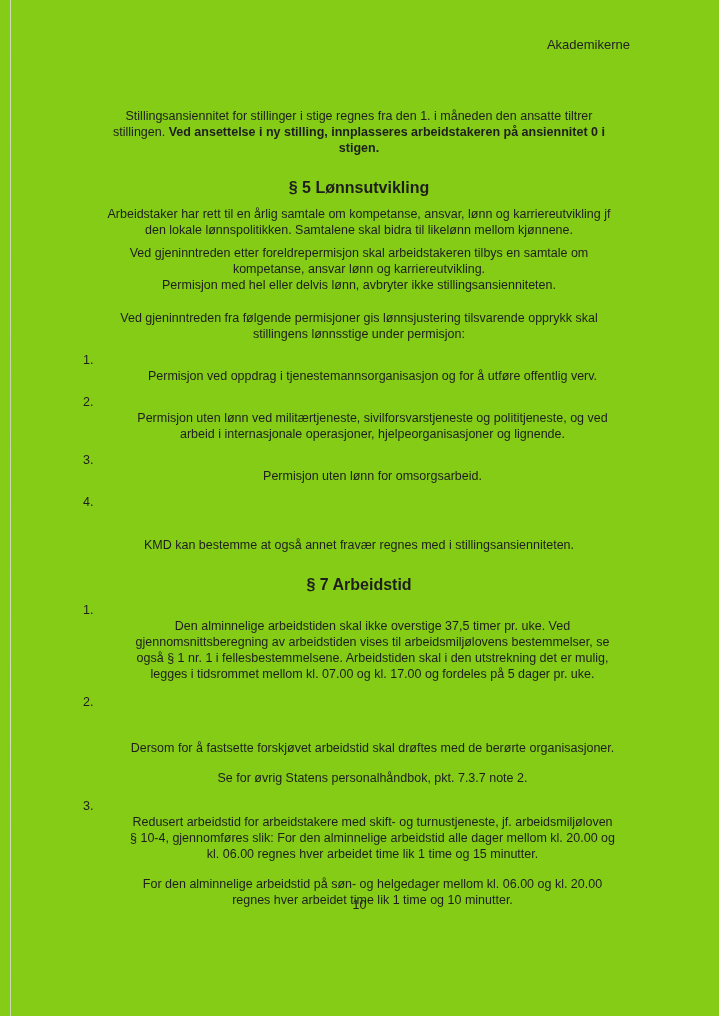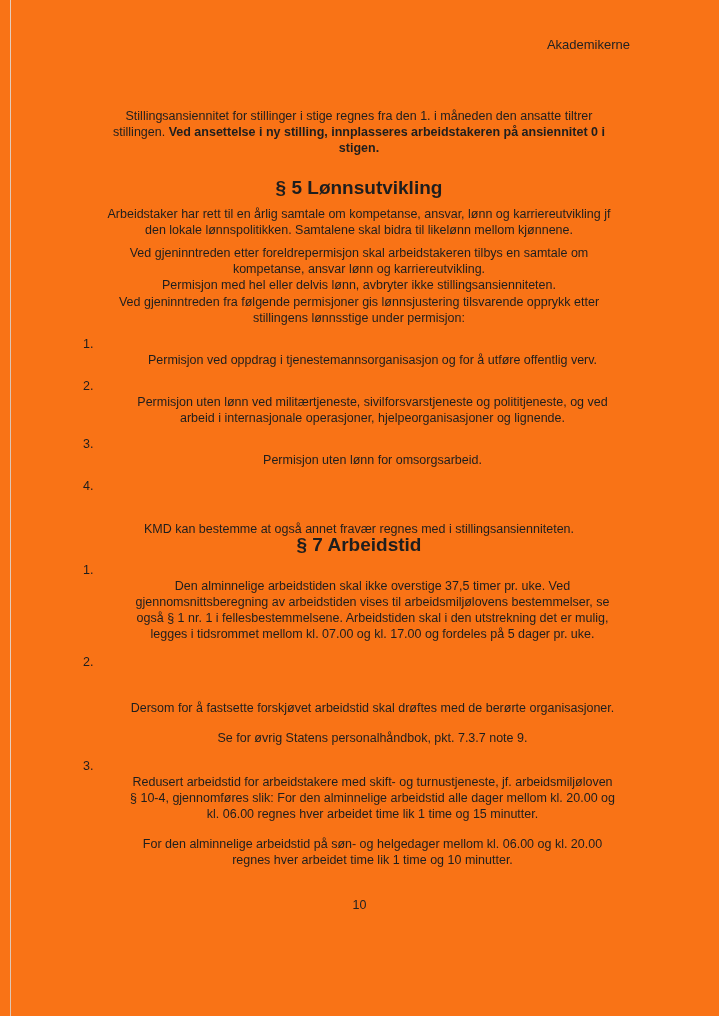--- a/index.html
+++ b/index.html
@@ -5,49 +5,49 @@
   html, body { margin: 0; padding: 0; }
   body {
     width: 719px; height: 1016px;
     background: #ffffff;
     font-family: "Liberation Sans", sans-serif;
     font-size: 12.5px;
     color: #1e1e1e;
     position: relative;
     overflow: hidden;
   }
-  .page { position: absolute; inset: 0; background: #f97316; }
+  .page { position: absolute; inset: 0; background: #84cc16; }
   .scan-line {
     position: absolute; left: 10px; top: 0;
     width: 1px; height: 100%;
     background: linear-gradient(#e3e3e3, #d6d6d6 40%, #e6e6e6 70%, #d9d9d9);
     opacity: .8;
   }
   .doc-header {
     position: absolute; top: 37px; right: 89px;
     font-size: 13px; color: #222;
   }
   .content {
     position: absolute; left: 83px; top: 0; width: 552px;
     line-height: 16px;
     text-align: center;
   }
   p, h2 { margin: 0; white-space: pre-line; }
-  h2 { font-size: 19px; font-weight: bold; }
+  h2 { font-size: 16px; font-weight: bold; }
   .intro { margin-top: 108px; }
   .intro .bold-part { font-weight: bold; }
   .h-s5 { margin-top: 24px; margin-bottom: 10px; }
   .s5-p1 { margin-bottom: 7px; }
   .h-s6 { margin-top: 21px; margin-bottom: 8px; }
-  .s6-p1 { margin-bottom: 1px; }
+  .s6-p1 { margin-bottom: 17px; }
   .s6-p2 { margin-bottom: 2px; }
   .list-item { position: relative; padding-left: 27px; margin-top: 10px; white-space: pre-line; }
   .list-item .num { position: absolute; left: 0; top: 0; }
   .closing { margin-top: 11px; }
-  .h-s7 { margin-bottom: 0; }
+  .h-s7 { margin-top: 24px; margin-bottom: 0; }
   .s7 .list-item.first { margin-top: 9px; }
   .s7 .list-item { margin-top: 12px; }
   .sub-para { margin: 14px 0 0 27px; white-space: pre-line; }
   .page-footer {
     position: absolute; top: 898px; left: 0; width: 719px;
     text-align: center; font-size: 12.5px; color: #222;
   }
 </style>
 </head>
 <body>
@@ -63,21 +63,21 @@
 stillingen. </span><span class="bold-part">Ved ansettelse i ny stilling, innplasseres arbeidstakeren på ansiennitet 0 i
 stigen.</span></p>
 
     <h2 class="h-s5">§ 5 Lønnsutvikling</h2>
     <p class="s5-p1">Arbeidstaker har rett til en årlig samtale om kompetanse, ansvar, lønn og karriereutvikling jf
 den lokale lønnspolitikken. Samtalene skal bidra til likelønn mellom kjønnene.</p>
     <p class="s5-p2">Ved gjeninntreden etter foreldrepermisjon skal arbeidstakeren tilbys en samtale om
 kompetanse, ansvar lønn og karriereutvikling.</p>
 
     <p class="s6-p1">Permisjon med hel eller delvis lønn, avbryter ikke stillingsansienniteten.</p>
-    <p class="s6-p2">Ved gjeninntreden fra følgende permisjoner gis lønnsjustering tilsvarende opprykk etter
+    <p class="s6-p2">Ved gjeninntreden fra følgende permisjoner gis lønnsjustering tilsvarende opprykk skal
 stillingens lønnsstige under permisjon:</p>
 
     <div class="s6">
       <div class="list-item">
         <span class="num">1.</span><span>Permisjon ved oppdrag i tjenestemannsorganisasjon og for å utføre offentlig verv.</span>
       </div>
       <div class="list-item">
         <span class="num">2.</span><span>Permisjon uten lønn ved militærtjeneste, sivilforsvarstjeneste og polititjeneste, og ved
 arbeid i internasjonale operasjoner, hjelpeorganisasjoner og lignende.</span>
       </div>
@@ -97,21 +97,21 @@
       <div class="list-item first">
         <span class="num">1.</span><span>Den alminnelige arbeidstiden skal ikke overstige 37,5 timer pr. uke. Ved
 gjennomsnittsberegning av arbeidstiden vises til arbeidsmiljølovens bestemmelser, se
 også § 1 nr. 1 i fellesbestemmelsene. Arbeidstiden skal i den utstrekning det er mulig,
 legges i tidsrommet mellom kl. 07.00 og kl. 17.00 og fordeles på 5 dager pr. uke.</span>
       </div>
       <div class="list-item">
         <span class="num">2.</span>
       </div>
       <p class="sub-para">Dersom for å fastsette forskjøvet arbeidstid skal drøftes med de berørte organisasjoner.</p>
-      <p class="sub-para">Se for øvrig Statens personalhåndbok, pkt. 7.3.7 note 9.</p>
+      <p class="sub-para">Se for øvrig Statens personalhåndbok, pkt. 7.3.7 note 2.</p>
       <div class="list-item">
         <span class="num">3.</span><span>Redusert arbeidstid for arbeidstakere med skift- og turnustjeneste, jf. arbeidsmiljøloven
 § 10-4, gjennomføres slik: For den alminnelige arbeidstid alle dager mellom kl. 20.00 og
 kl. 06.00 regnes hver arbeidet time lik 1 time og 15 minutter.</span>
       </div>
       <p class="sub-para">For den alminnelige arbeidstid på søn- og helgedager mellom kl. 06.00 og kl. 20.00
 regnes hver arbeidet time lik 1 time og 10 minutter.</p>
     </div>
 
   </div>

